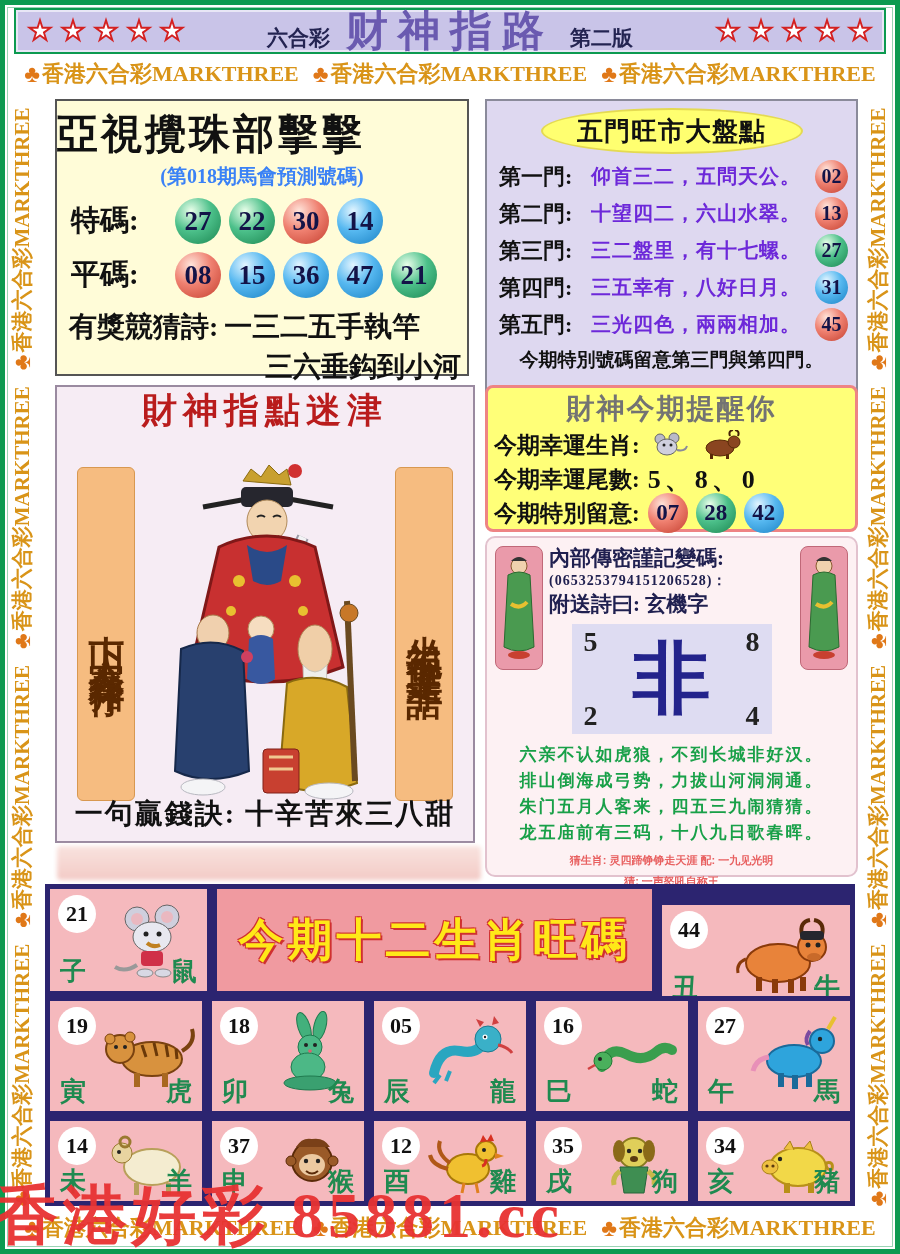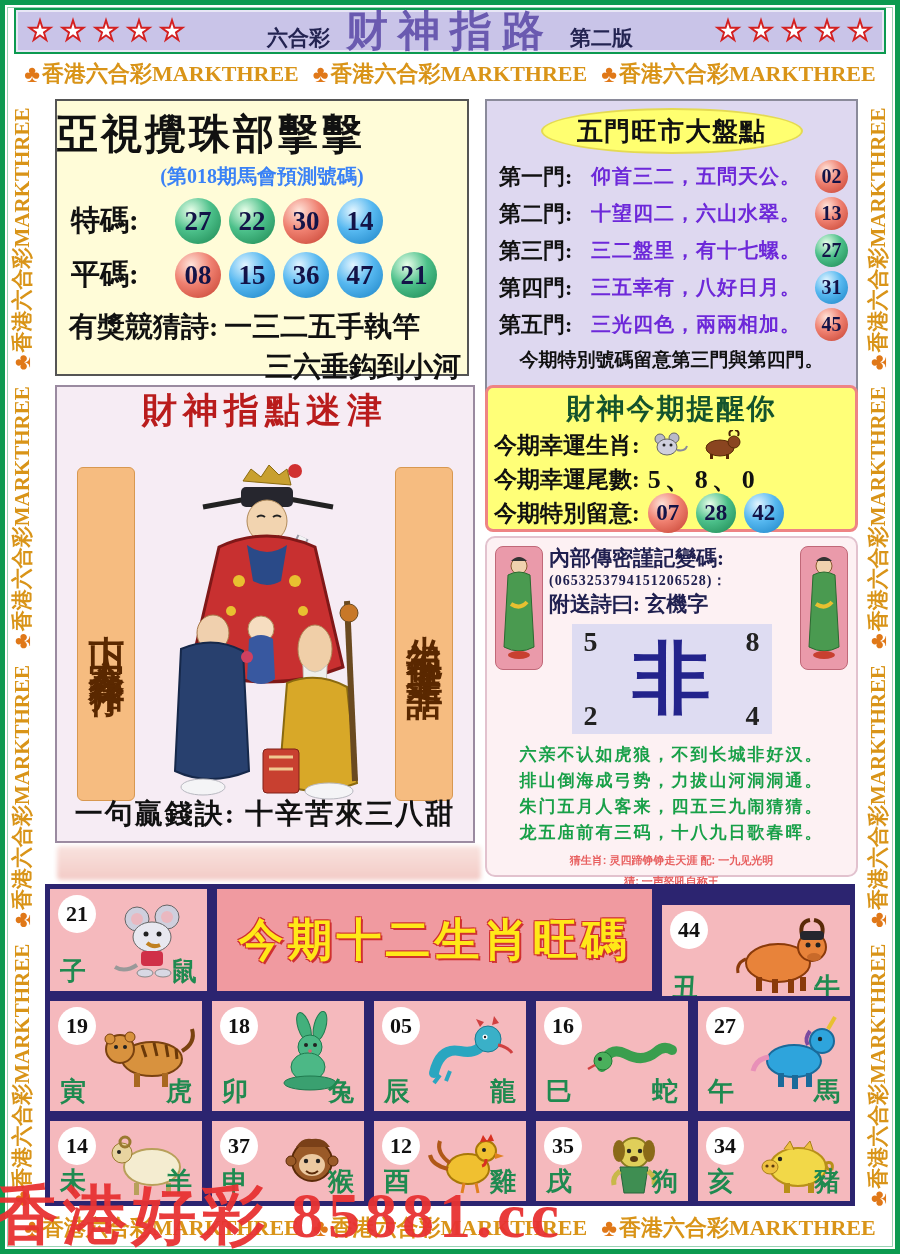--- a/index.html
+++ b/index.html
@@ -54,21 +54,21 @@
   .p2-oval{width:258px;height:42px;margin:7px auto 4px;background:#ffff70;border:2px solid #e4da52;
         border-radius:50%;display:flex;align-items:center;justify-content:center;
         font-size:26px;font-weight:bold;color:#111;letter-spacing:1px;}
   .fd-row{display:flex;align-items:center;padding:0 8px 0 12px;height:37px;}
   .fd-label{font-size:22px;font-weight:bold;color:#111;width:92px;flex:none;}
   .fd-text{font-size:20px;font-weight:bold;color:#6d28d9;flex:1;letter-spacing:1px;}
   .p2-note{text-align:center;font-size:19px;font-weight:bold;color:#111;margin-top:4px;}
   
   .panel3{position:absolute;left:485px;top:385px;width:373px;height:147px;background:#ffff78;
         border:3px solid #ee8484;border-radius:8px;box-sizing:border-box;}
-  .p3-title{text-align:center;font-size:28px;font-weight:bold;color:#14532d;margin-top:2px;letter-spacing:2px;}
+  .p3-title{text-align:center;font-size:28px;font-weight:bold;color:#737373;margin-top:2px;letter-spacing:2px;}
   .p3-row{display:flex;align-items:center;gap:8px;padding-left:6px;height:34px;
         font-size:23px;font-weight:bold;color:#111;}
   .p3-tail{font-size:26px;letter-spacing:4px;}
   
   .panel4{position:absolute;left:485px;top:536px;width:373px;height:341px;background:#fdf1f3;
         border:2px solid #e2c2ce;border-radius:10px;box-sizing:border-box;}
   .im-card{position:absolute;top:8px;width:46px;height:122px;background:#ea9aaa;border:1px solid #c06878;
         border-radius:8px;display:flex;align-items:center;justify-content:center;}
   .im-left{left:8px;} .im-right{right:8px;}
   .p4-head{margin:6px 62px 0;color:#202050;}

